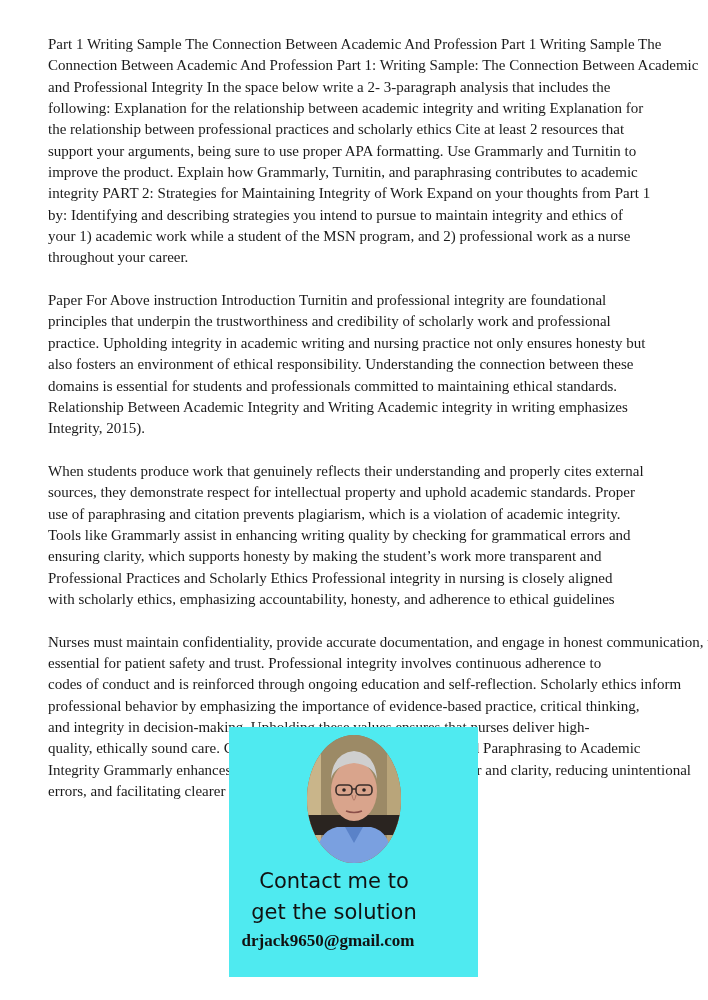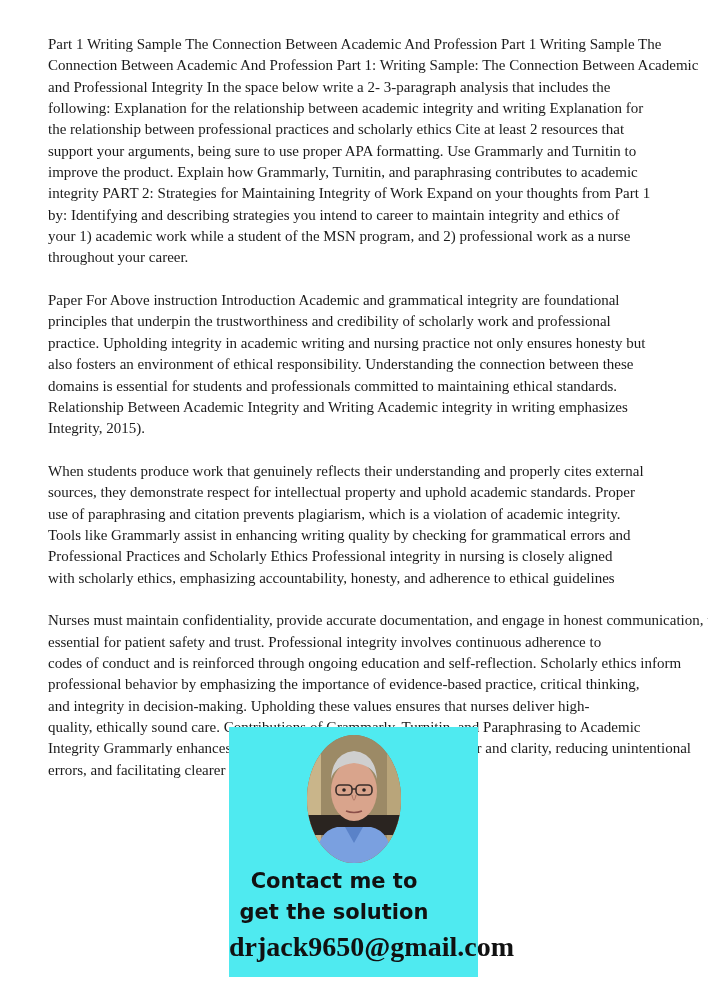--- a/index.html
+++ b/index.html
@@ -49,72 +49,73 @@
       border-radius: 50%;
       overflow: hidden;
       background: #8a7a5c;
     }
     .contact {
       position: absolute;
       left: 0;
       width: 210px;
       text-align: center;
       font-family: "DejaVu Sans", sans-serif;
-      font-weight: bold;
+      font-weight: normal;
       font-size: 21px;
       color: #111111;
       line-height: 30px;
     }
     .contact.l1 { top: 139px; }
     .contact.l2 { top: 170px; }
     .email {
       position: absolute;
       left: 0;
       top: 204px;
       width: 198px;
       text-align: center;
       font-family: "Liberation Serif", "DejaVu Serif", serif;
       font-weight: bold;
-      font-size: 28px;
+      font-size: 17px;
       color: #111111;
     }
   </style>
 </head>
 <body>
 
 <div class="page">
   <div>
     <span class="line">Part 1 Writing Sample The Connection Between Academic And Profession Part 1 Writing Sample The</span>
     <span class="line">Connection Between Academic And Profession Part 1: Writing Sample: The Connection Between Academic</span>
     <span class="line">and Professional Integrity In the space below write a 2- 3-paragraph analysis that includes the</span>
     <span class="line">following: Explanation for the relationship between academic integrity and writing Explanation for</span>
     <span class="line">the relationship between professional practices and scholarly ethics Cite at least 2 resources that</span>
     <span class="line">support your arguments, being sure to use proper APA formatting. Use Grammarly and Turnitin to</span>
     <span class="line">improve the product. Explain how Grammarly, Turnitin, and paraphrasing contributes to academic</span>
     <span class="line">integrity PART 2: Strategies for Maintaining Integrity of Work Expand on your thoughts from Part 1</span>
-    <span class="line">by: Identifying and describing strategies you intend to career to maintain integrity and ethics of</span>
+    <span class="line">by: Identifying and describing strategies you intend to pursue to maintain integrity and ethics of</span>
     <span class="line">your 1) academic work while a student of the MSN program, and 2) professional work as a nurse</span>
     <span class="line">throughout your career.</span>
   </div>
   <span class="gap"></span>
   <div>
-    <span class="line">Paper For Above instruction Introduction Academic and grammatical integrity are foundational</span>
+    <span class="line">Paper For Above instruction Introduction Turnitin and professional integrity are foundational</span>
     <span class="line">principles that underpin the trustworthiness and credibility of scholarly work and professional</span>
     <span class="line">practice. Upholding integrity in academic writing and nursing practice not only ensures honesty but</span>
     <span class="line">also fosters an environment of ethical responsibility. Understanding the connection between these</span>
     <span class="line">domains is essential for students and professionals committed to maintaining ethical standards.</span>
     <span class="line">Relationship Between Academic Integrity and Writing Academic integrity in writing emphasizes</span>
     <span class="line">Integrity, 2015).</span>
   </div>
   <span class="gap"></span>
   <div>
     <span class="line">When students produce work that genuinely reflects their understanding and properly cites external</span>
     <span class="line">sources, they demonstrate respect for intellectual property and uphold academic standards. Proper</span>
     <span class="line">use of paraphrasing and citation prevents plagiarism, which is a violation of academic integrity.</span>
     <span class="line">Tools like Grammarly assist in enhancing writing quality by checking for grammatical errors and</span>
+    <span class="line">ensuring clarity, which supports honesty by making the student’s work more transparent and</span>
     <span class="line">Professional Practices and Scholarly Ethics Professional integrity in nursing is closely aligned</span>
     <span class="line">with scholarly ethics, emphasizing accountability, honesty, and adherence to ethical guidelines</span>
   </div>
   <span class="gap"></span>
   <div>
     <span class="line">Nurses must maintain confidentiality, provide accurate documentation, and engage in honest communication, which are</span>
     <span class="line">essential for patient safety and trust. Professional integrity involves continuous adherence to</span>
     <span class="line">codes of conduct and is reinforced through ongoing education and self-reflection. Scholarly ethics inform</span>
     <span class="line">professional behavior by emphasizing the importance of evidence-based practice, critical thinking,</span>
     <span class="line">and integrity in decision-making. Upholding these values ensures that nurses deliver high-</span>

